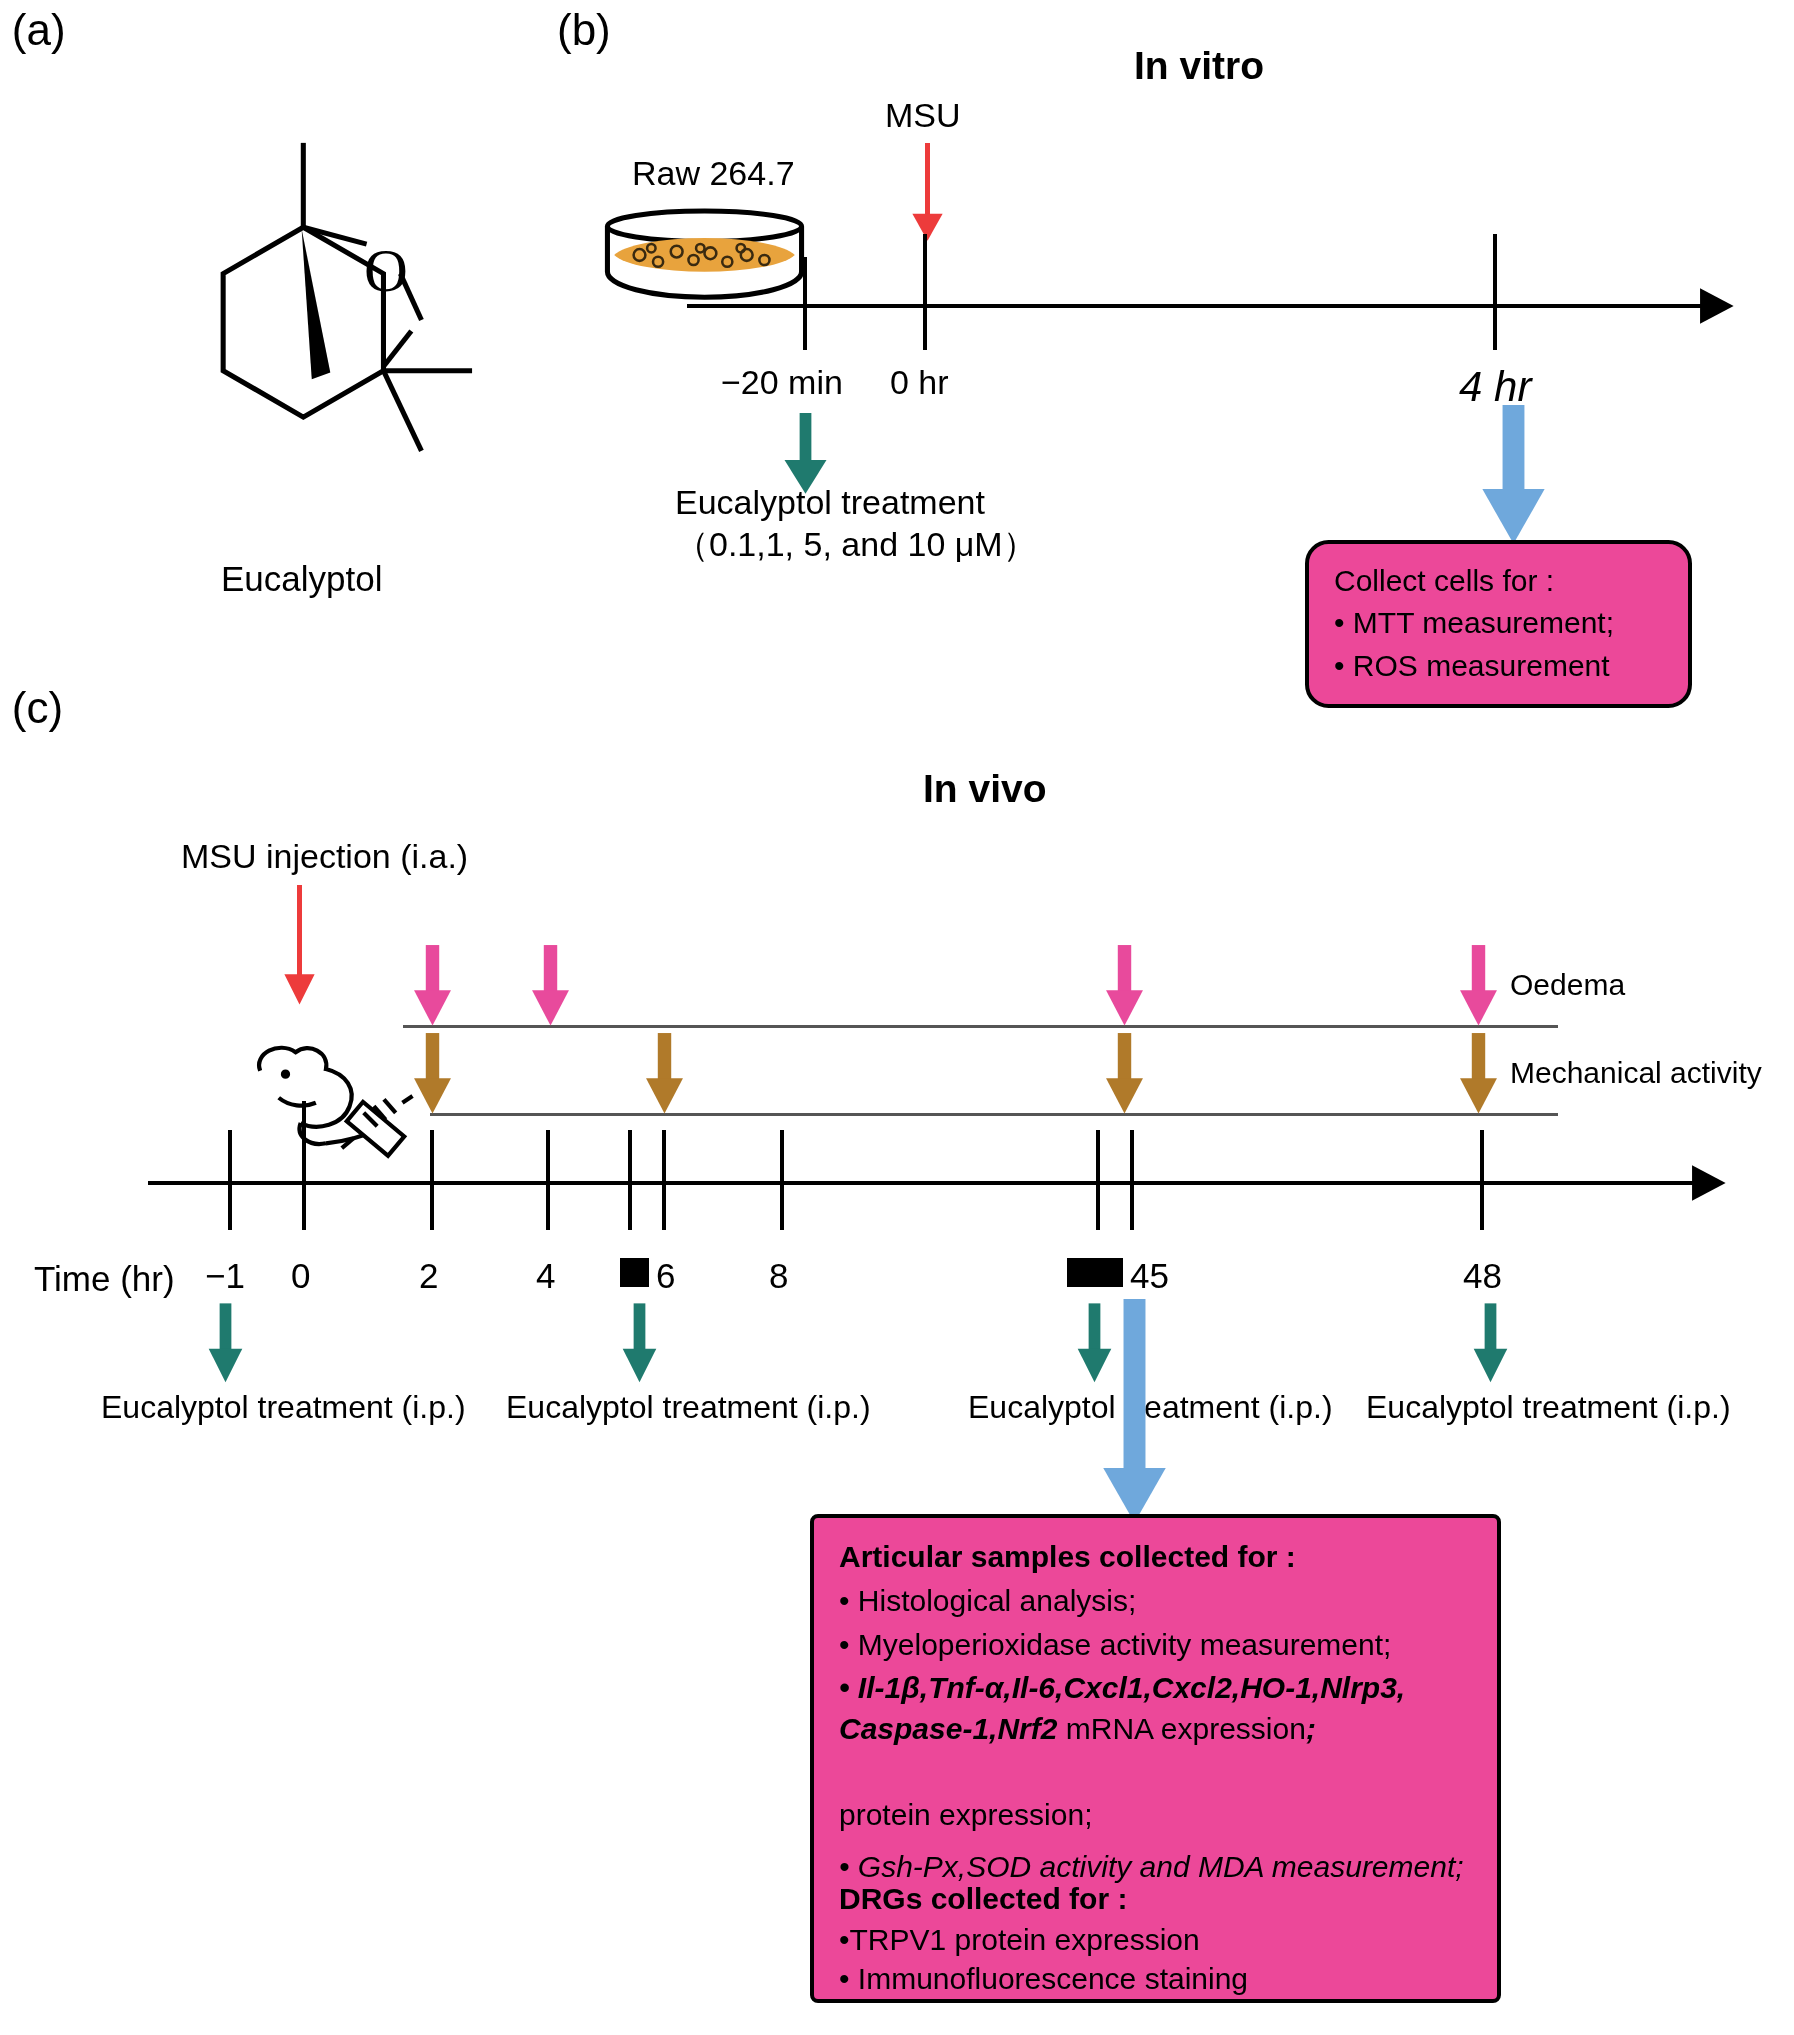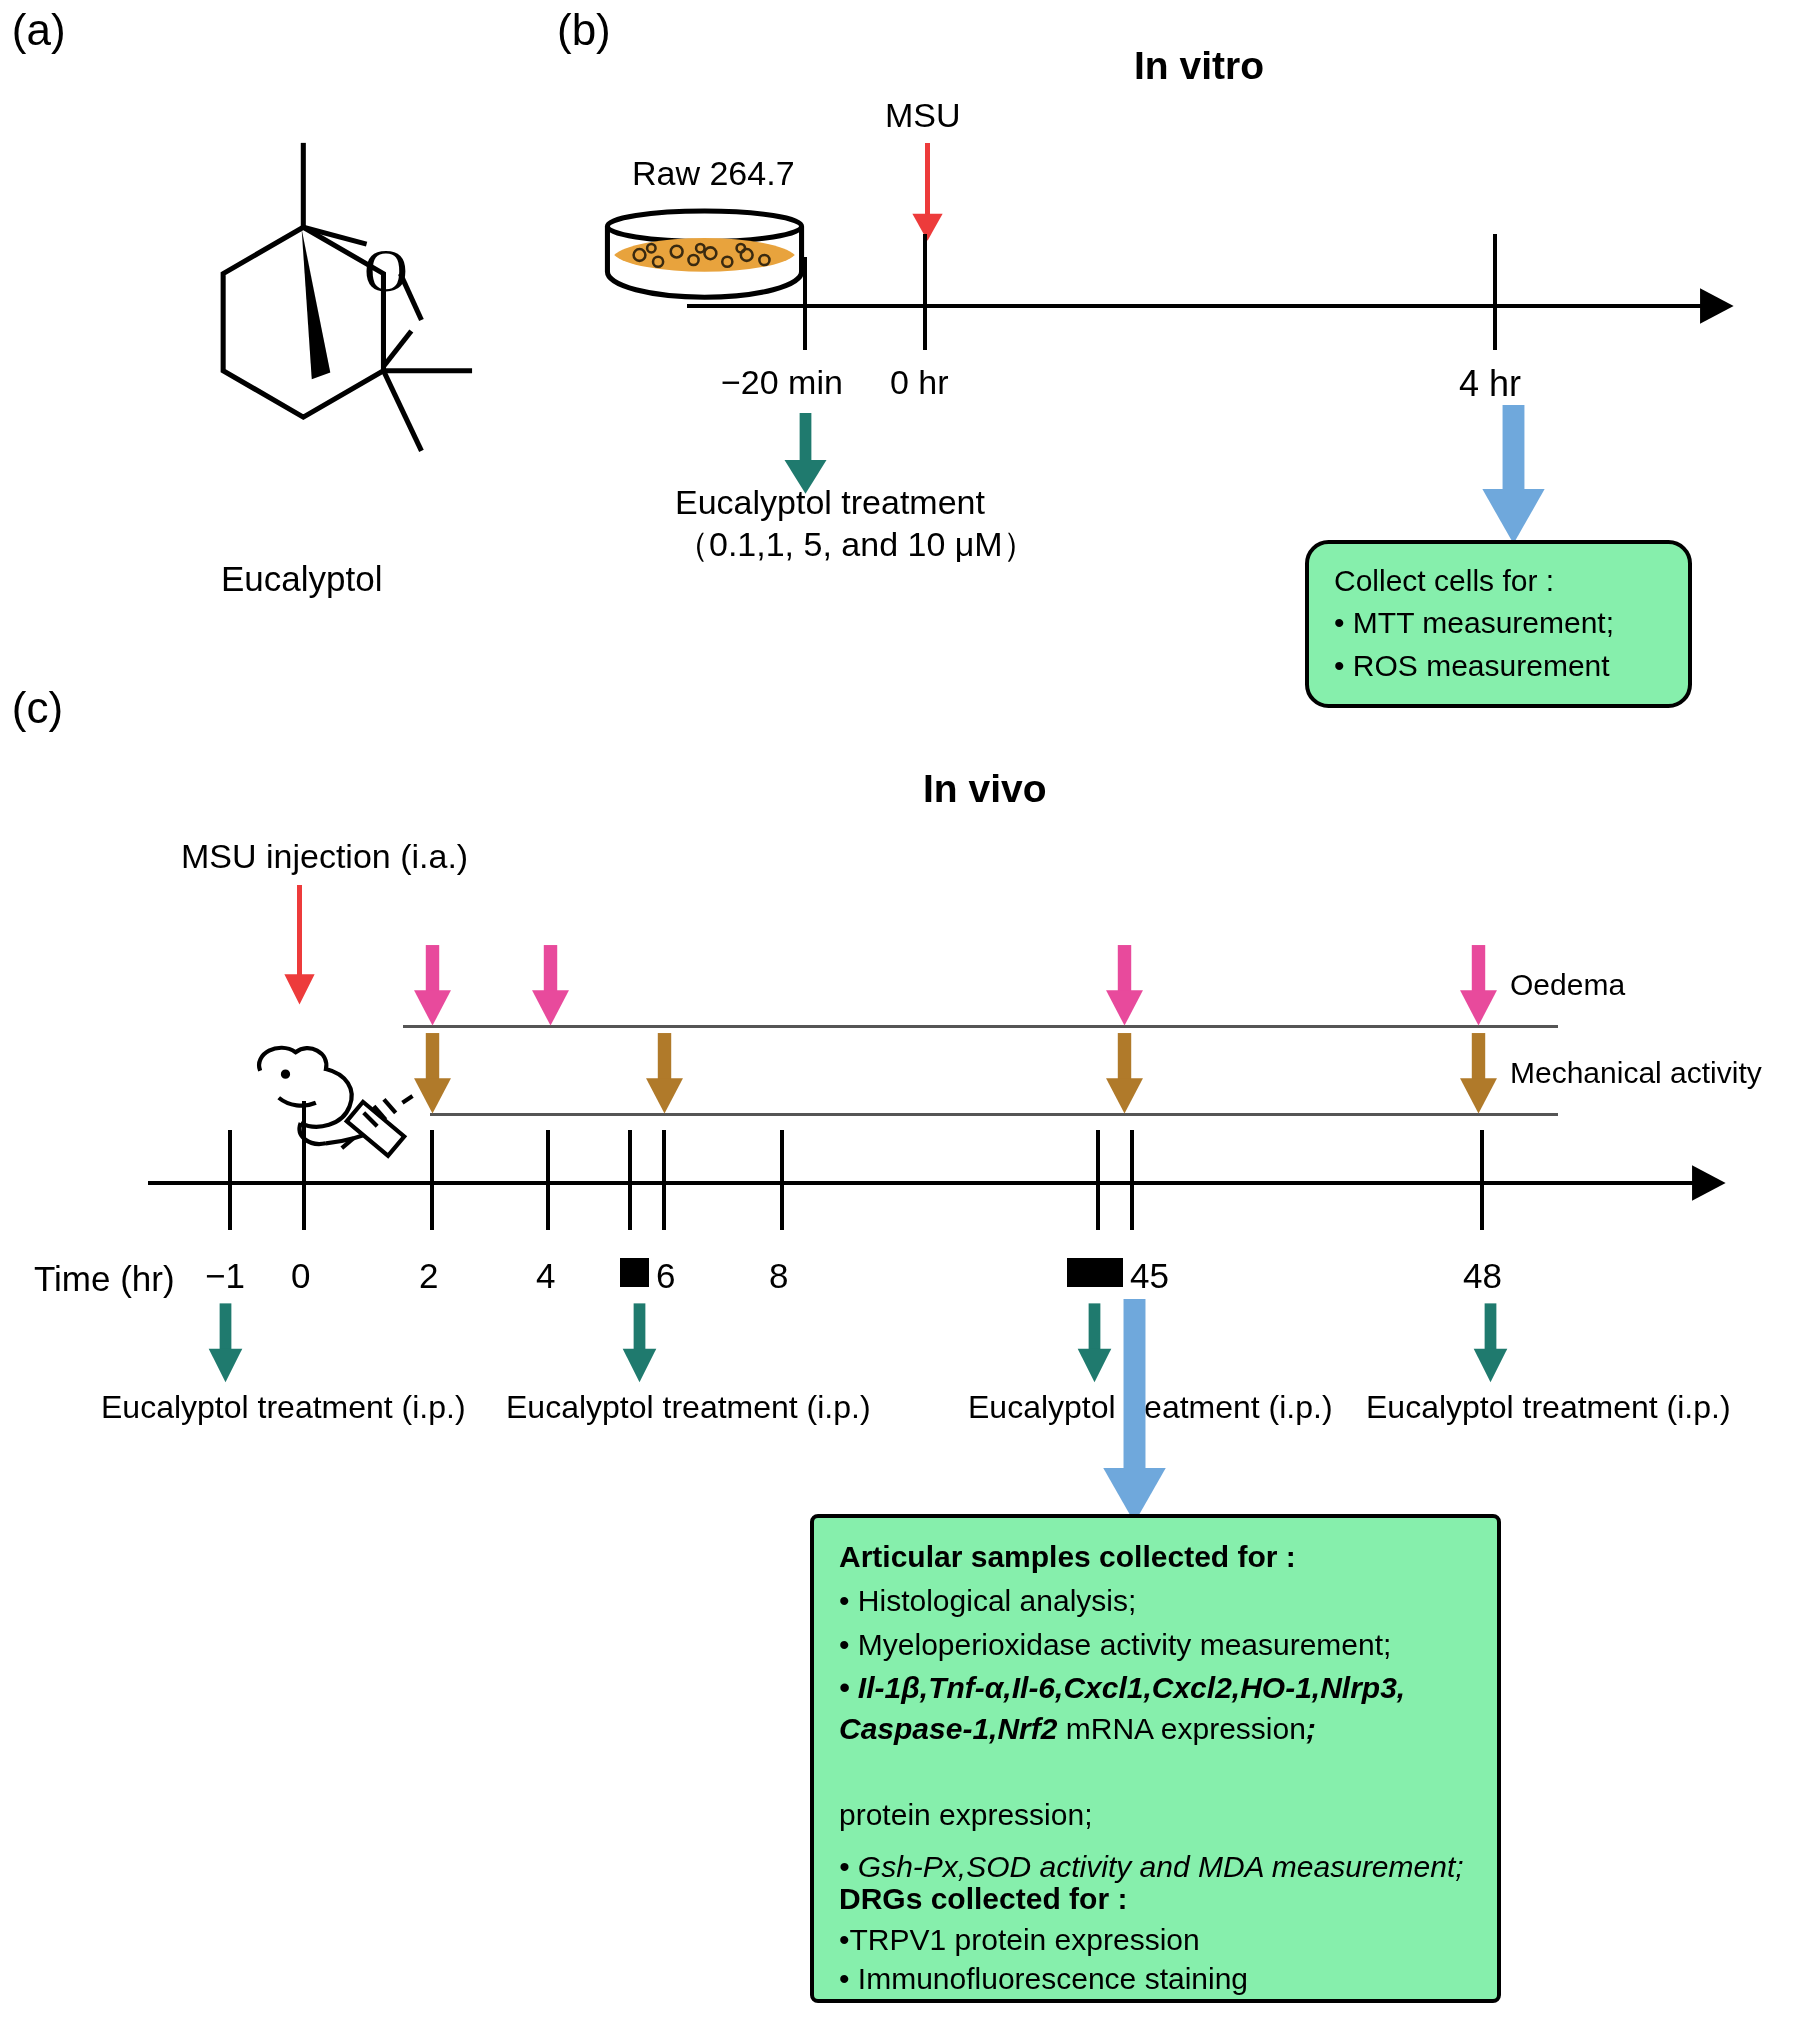--- a/index.html
+++ b/index.html
@@ -10,21 +10,21 @@
     overflow:hidden;
   }
   .abs{position:absolute;}
   .panel-label{font-size:44px;font-weight:400;}
   .bold-title{font-size:39px;font-weight:bold;}
   .txt{font-size:30px;line-height:1.25;white-space:pre;}
   .hline{background:#000;height:4.2px;}
   .vtick{background:#000;width:4.2px;}
   .thin-line{background:#555;height:2.5px;}
   .rbox{
-    border:4.2px solid #000;border-radius:23.6px;background:#86efac;
+    border:4.2px solid #000;border-radius:23.6px;background:#ec4899;
   }
   .list{font-size:30px;line-height:1.45;}
   .ital{font-style:italic;font-weight:bold;}
   svg{display:block;overflow:visible;}
 </style>
 </head>
 <body>
 
 <div class="abs panel-label" style="left:11.8px;top:5px;">(a)</div>
 
@@ -92,21 +92,21 @@
   <svg width="42" height="42" viewBox="0 0 50 50">
       <polygon points="46,25 6,4 6,46" fill="#000"></polygon>
     </svg>
 </div>
 <div class="abs vtick" style="left:803px;top:257px;height:93px;"></div>
 <div class="abs vtick" style="left:923px;top:234px;height:116px;"></div>
 <div class="abs vtick" style="left:1493px;top:234px;height:116px;"></div>
 
 <div class="abs txt" style="left:721px;top:361px;font-size:34px;">−20 min</div>
 <div class="abs txt" style="left:890px;top:361px;font-size:34px;">0 hr</div>
-<div class="abs txt" style="left:1459px;top:361px;font-size:36px;">4 hr</div>
+<div class="abs txt" style="left:1459px;top:361px;font-size:42px;font-style:italic;">4 hr</div>
 
 <div class="abs" style="left:776px;top:413px;">
   <svg width="59" height="84" viewBox="0 0 70 100">
     <line x1="35" y1="0" x2="35" y2="62" stroke="#1f7a6e" stroke-width="14"></line>
     <polygon points="35,96 10,56 60,56" fill="#1f7a6e"></polygon>
   </svg>
 </div>
 <div class="abs txt" style="left:675px;top:481px;font-size:34px;">Eucalyptol treatment</div>
 <div class="abs txt" style="left:675px;top:523px;font-size:34px;">（0.1,1, 5, and 10 μM）</div>
 

